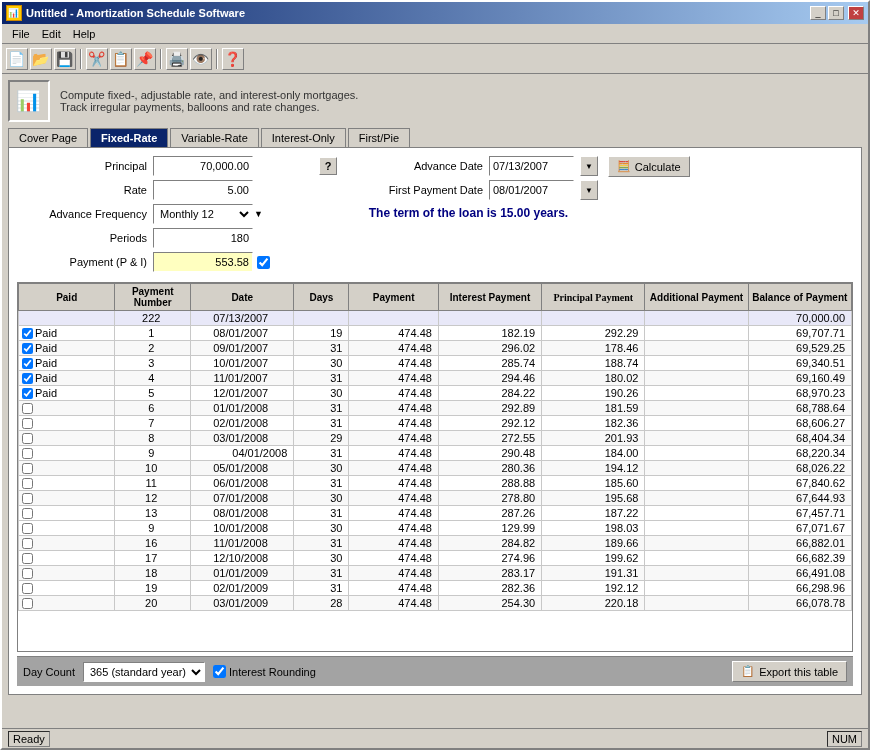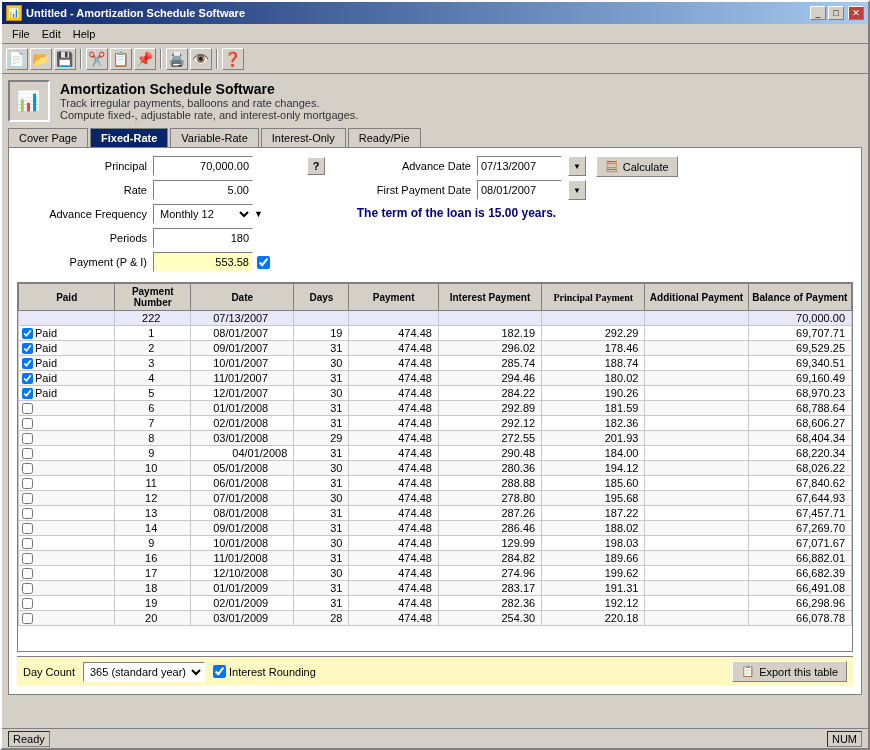--- a/index.html
+++ b/index.html
@@ -216,21 +216,21 @@
       font-weight: bold;
       font-size: 12px;
       text-align: center;
       color: #000080;
       margin-top: 4px;
     }
 
     
     .form-area {
       display: flex;
-      gap: 10px;
+      gap: 22px;
       justify-content: space-between;
     }
     .left-col { flex: 0 0 280px; }
     .right-col { flex: 1; }
 
     .help-btn {
       width: 18px; height: 18px;
       background: #d4d0c8;
       border: 1px solid;
       border-color: #fff #808080 #808080 #fff;
@@ -280,21 +280,21 @@
     }
     .row-checkbox {
       width: 11px; height: 11px;
     }
 
     
     .bottom-bar {
       display: flex;
       align-items: center;
       justify-content: space-between;
-      background: #fef9c3;
+      background: #a3a3a3;
       padding: 4px 6px;
       border-top: 1px solid #808080;
       margin-top: 4px;
     }
     .bottom-left {
       display: flex;
       align-items: center;
       gap: 8px;
     }
     .export-btn {
@@ -379,32 +379,31 @@
     <div class="toolbar-btn">🖨️</div>
     <div class="toolbar-btn">👁️</div>
     <div class="toolbar-sep"></div>
     <div class="toolbar-btn">❓</div>
   </div>
 
   <div class="window-body" style="padding-bottom:0;">
     <div class="app-header">
       <div class="app-logo">📊</div>
       <div>
-        <div class="app-title">Amortization Schedule Software</div>
+        <div class="app-subtitle">Compute fixed-, adjustable rate, and interest-only mortgages.</div>
         <div class="app-subtitle">Track irregular payments, balloons and rate changes.</div>
-        <div class="app-subtitle">Compute fixed-, adjustable rate, and interest-only mortgages.</div>
       </div>
     </div>
 
     <div class="tabs">
       <div class="tab">Cover Page</div>
       <div class="tab active">Fixed-Rate</div>
       <div class="tab">Variable-Rate</div>
       <div class="tab">Interest-Only</div>
-      <div class="tab">Ready/Pie</div>
+      <div class="tab">First/Pie</div>
     </div>
 
     <div class="tab-content-area">
       <div class="form-area">
 
         <div class="left-col">
           <div class="form-row">
             <span class="form-label">Principal</span>
             <input class="form-input" style="width: 100px; text-align: right;" type="text" value="70,000.00">
           </div>
@@ -686,36 +685,20 @@
                   </td>
                   <td class="numeric" style="text-align: center;">13</td>
                   <td class="numeric" style="text-align: center;">08/01/2008</td>
                   <td class="numeric">31</td>
                   <td class="numeric">474.48</td>
                   <td class="numeric">287.26</td>
                   <td class="numeric">187.22</td>
                   <td class="numeric"></td>
                   <td class="numeric">67,457.71</td>
                 </tr>
-                <tr class="row-alt">
-                  <td style="text-align: left;">
-                    <div class="checkbox-cell">
-                      <input type="checkbox" class="row-checkbox" style="">
-                      <span></span>
-                    </div>
-                  </td>
-                  <td class="numeric" style="text-align: center;">14</td>
-                  <td class="numeric" style="text-align: center;">09/01/2008</td>
-                  <td class="numeric">31</td>
-                  <td class="numeric">474.48</td>
-                  <td class="numeric">286.46</td>
-                  <td class="numeric">188.02</td>
-                  <td class="numeric"></td>
-                  <td class="numeric">67,269.70</td>
-                </tr>
                 <tr>
                   <td style="text-align: left;">
                     <div class="checkbox-cell">
                       <input type="checkbox" class="row-checkbox" style="">
                       <span></span>
                     </div>
                   </td>
                   <td class="numeric" style="text-align: center;">9</td>
                   <td class="numeric" style="text-align: center;">10/01/2008</td>
                   <td class="numeric">30</td>

